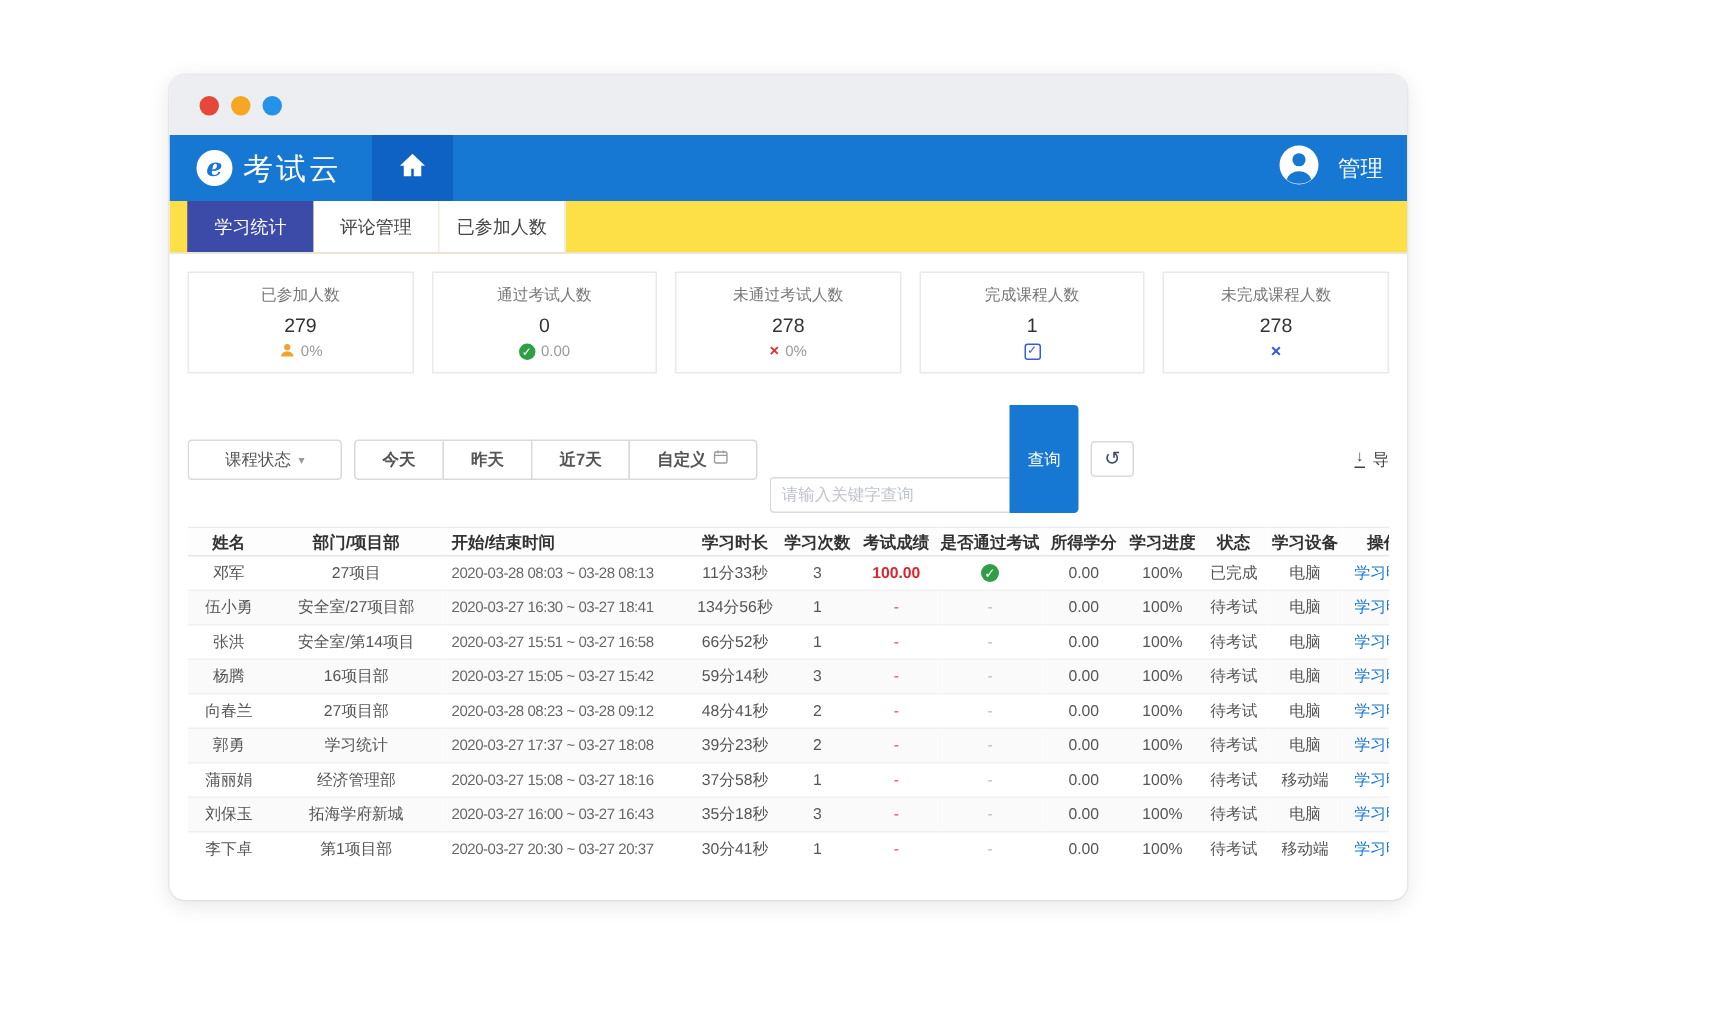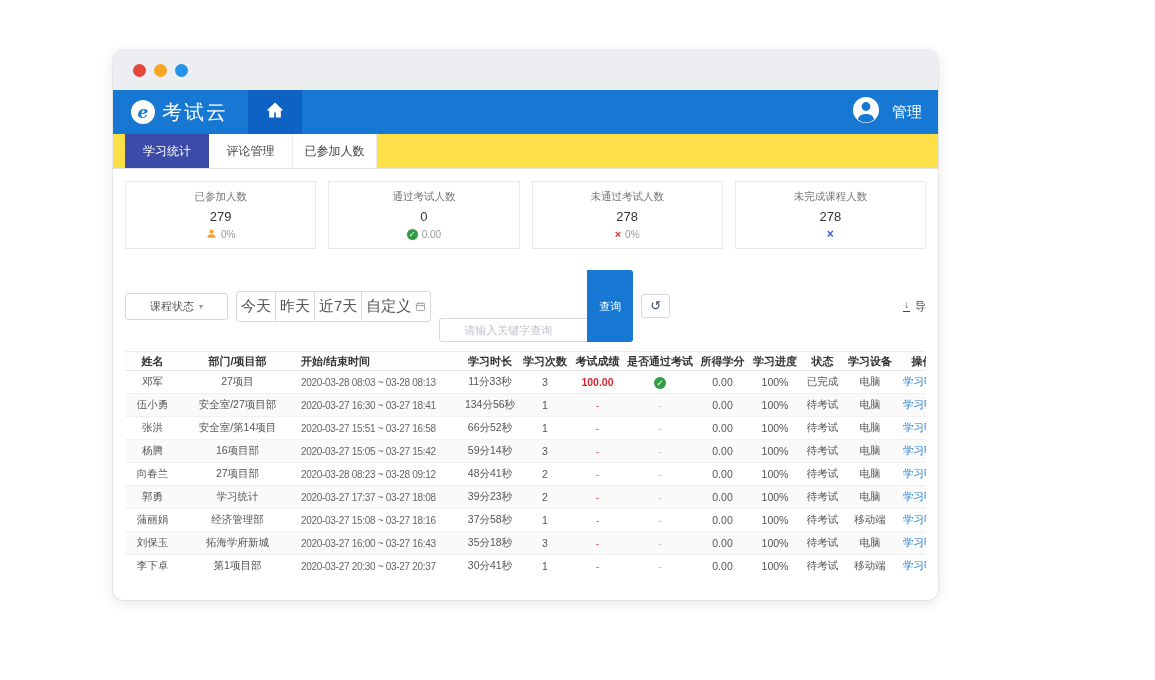--- a/index.html
+++ b/index.html
@@ -59,27 +59,27 @@
   
   .clip { margin:0 12px; overflow:hidden; }
 
   
   .filter-row { width:812px; display:flex; align-items:center; gap:8px; padding:9px 0; }
   .select-box { border:1px solid #d9d9d9; border-radius:3px; background:#fff; font-size:11px;
     color:#555; padding:5px 24px; display:flex; align-items:center; gap:5px; cursor:pointer; }
   .caret { color:#999; font-size:8px; }
   .caret::before { content:"▾"; }
   .btn-group { display:flex; }
-  .qbtn { border:1px solid #d9d9d9; background:#fff; font-size:15px; color:#555;
-    padding:5px 4px; margin-left:-1px; display:flex; align-items:center; gap:4px; cursor:pointer; }
+  .qbtn { border:1px solid #d9d9d9; background:#fff; font-size:11px; color:#555;
+    padding:5px 18px; margin-left:-1px; display:flex; align-items:center; gap:4px; cursor:pointer;font-weight:bold; }
   .qbtn:first-child { border-radius:3px 0 0 3px; margin-left:0; }
   .qbtn:last-child { border-radius:0 3px 3px 0; }
   .search-group { display:flex; }
-  .search-input { width:148px; border:1px solid #d9d9d9; border-right:none;
-    border-radius:3px 0 0 3px; padding:5px 24px; font-size:11px; color:#555; outline:none;margin-top:48px; }
+  .search-input { width:160px; border:1px solid #d9d9d9; border-right:none;
+    border-radius:3px 0 0 3px; padding:5px 7px; font-size:11px; color:#555; outline:none;margin-top:48px; }
   .search-input::placeholder { color:#c0c4cc; }
   .query-btn { background:#1678d3; color:#fff; border:none; font-size:11px; padding:5px 12px;
     border-radius:0 3px 3px 0; cursor:pointer; }
   .refresh-btn { border:1px solid #d9d9d9; background:#fff; border-radius:3px;
     padding:3px 8px 4px; cursor:pointer; }
   .i-refresh { color:#3e4a66; font-size:13px; line-height:13px; }
   .i-refresh::before { content:"↺"; }
   .export-btn { margin-left:auto; display:flex; align-items:center; gap:5px; font-size:11px;
     color:#444; cursor:pointer; background:none; border:none; }
   .i-download { display:inline-block; color:#444; font-size:10px; line-height:10px;
@@ -171,20 +171,27 @@
     </div>
     <div class="card">
       <div class="card-title">未通过考试人数</div>
       <div class="card-value">278</div>
       <div class="card-sub">
         <span class="i-x-red"></span>
         <span>0%</span>
       </div>
     </div>
     <div class="card">
+      <div class="card-title">完成课程人数</div>
+      <div class="card-value">1</div>
+      <div class="card-sub">
+        <span class="i-checkbox"></span>
+      </div>
+    </div>
+    <div class="card">
       <div class="card-title">未完成课程人数</div>
       <div class="card-value">278</div>
       <div class="card-sub">
         <span class="i-x-blue"></span>
       </div>
     </div>
   </div>
 
   <div class="clip">
     <div class="filter-row">

